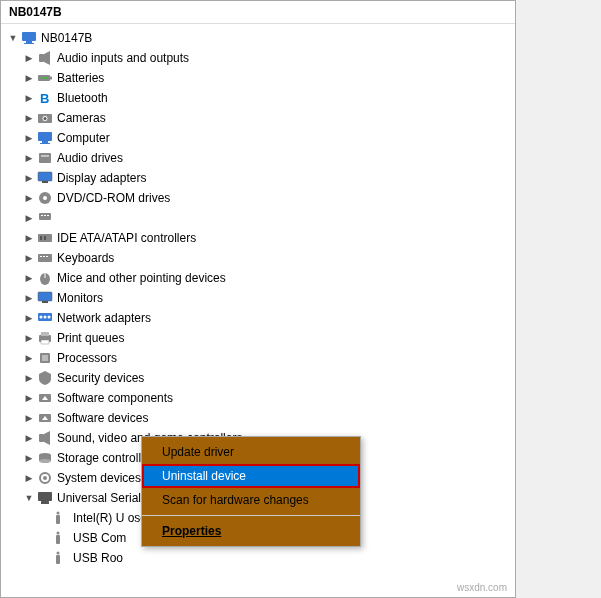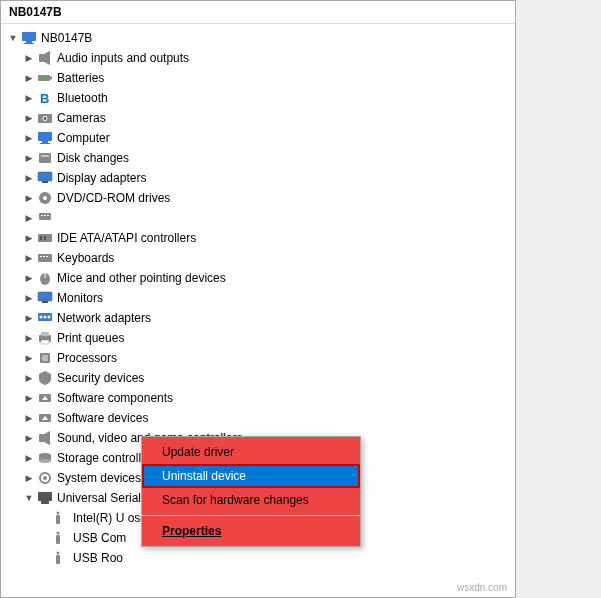--- a/index.html
+++ b/index.html
@@ -65,21 +65,21 @@
     .label {
       font-size: 12px;
     }
 
     
     .context-menu {
       position: absolute;
       left: 140px;
       top: 412px;
       width: 220px;
-      background: #ef4444;
+      background: #a16207;
       border: 1px solid #aaa;
       box-shadow: 2px 2px 6px rgba(0,0,0,0.3);
       z-index: 100;
       padding: 3px 0;
     }
     .context-menu-item {
       padding: 5px 20px;
       cursor: pointer;
       font-size: 12px;
       color: #000;
@@ -212,21 +212,21 @@
         </div>
         <div class="tree-item">
           <span style="display: inline-block; width: 16px; flex-shrink: 0;"></span>
           <span class="expander">▶</span>
           <span class="icon icon-disk">
             <svg width="16" height="16" viewBox="0 0 16 16">
               <rect x="2" y="3" width="12" height="10" rx="1" fill="#888"></rect>
               <rect x="4" y="5" width="8" height="2" fill="#fff" opacity="0.5"></rect>
             </svg>
           </span>
-          <span class="label">Disk changes</span>
+          <span class="label">Audio drives</span>
         </div>
         <div class="tree-item">
           <span style="display: inline-block; width: 16px; flex-shrink: 0;"></span>
           <span class="expander">▶</span>
           <span class="icon icon-display">
             <svg width="16" height="16" viewBox="0 0 16 16">
               <rect x="1" y="2" width="14" height="9" rx="1" fill="#3a7bd5" stroke="#555" stroke-width="0.5"></rect>
               <rect x="5" y="11" width="6" height="2" fill="#555"></rect>
             </svg>
           </span>

